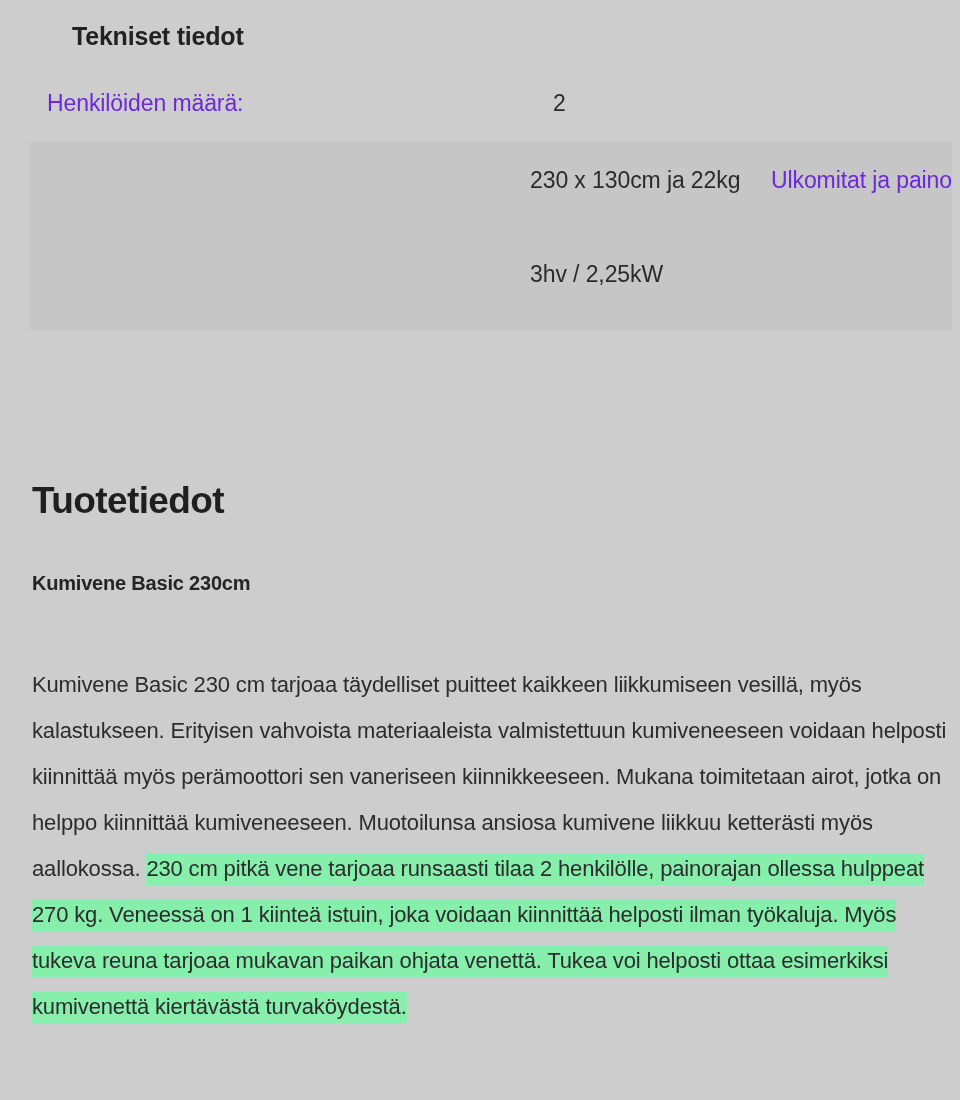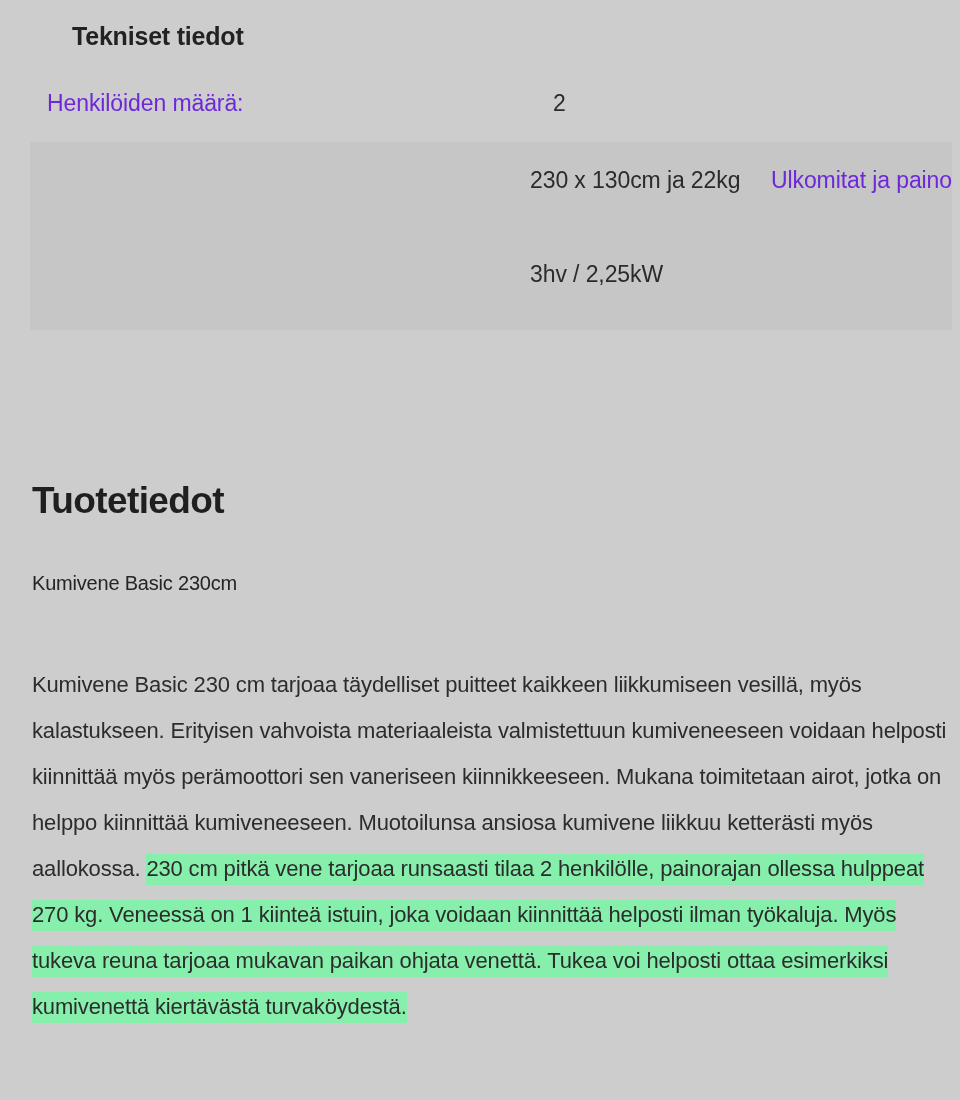--- a/index.html
+++ b/index.html
@@ -90,21 +90,21 @@
     letter-spacing: -0.6px;
     line-height: 46px;
     color: #1f1f1f;
   }
 
   .product-subheading {
     position: absolute;
     left: 32px;
     top: 570px;
     font-size: 20px;
-    font-weight: normal;
+    font-weight: bold;
     letter-spacing: -0.2px;
     line-height: 26px;
     color: #242424;
   }
 
   
   .product-body {
     position: absolute;
     left: 32px;
     top: 640px;

